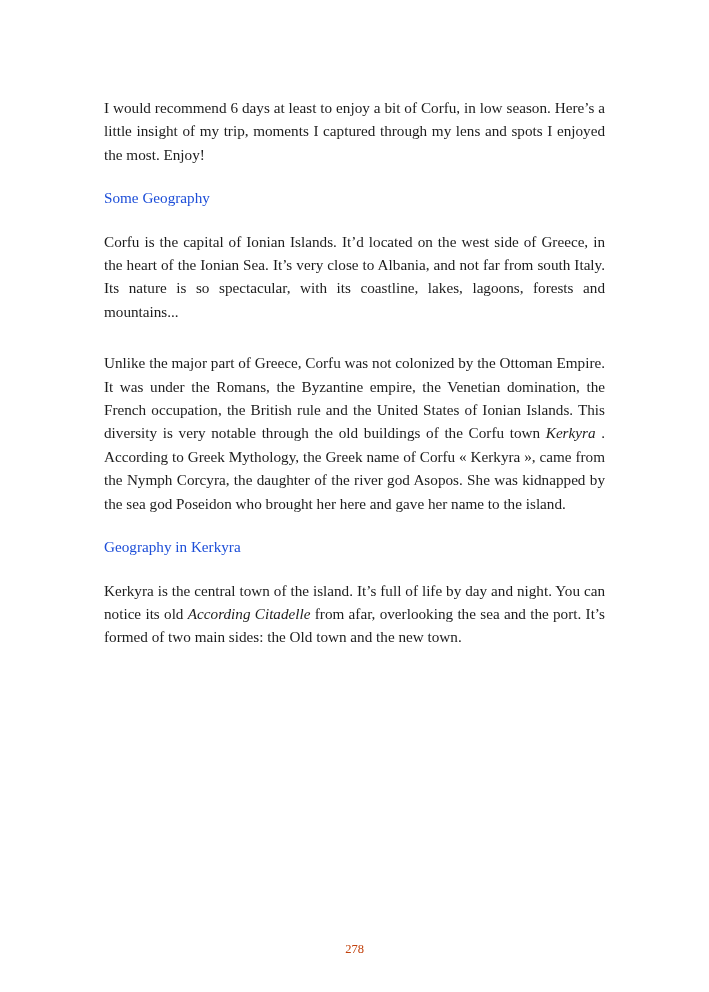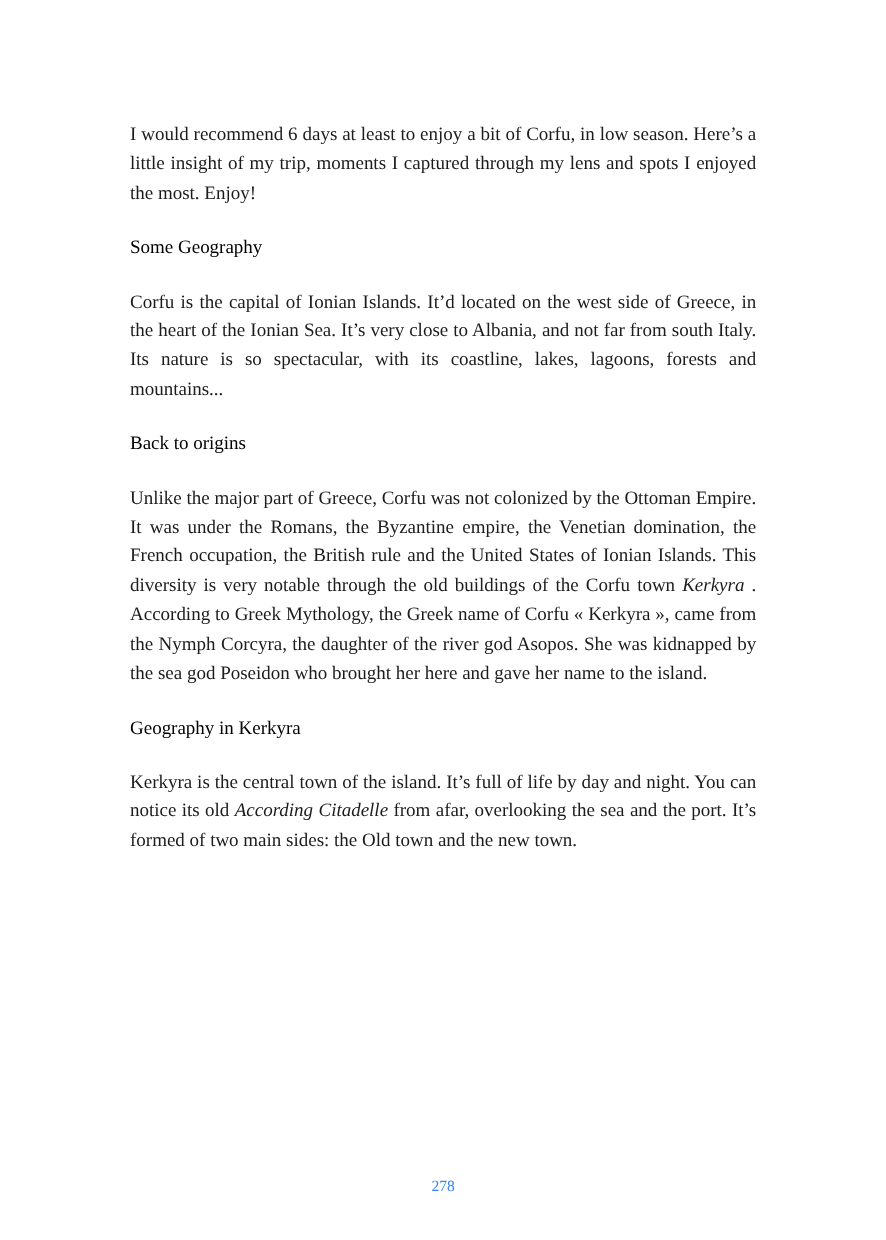--- a/index.html
+++ b/index.html
@@ -35,56 +35,55 @@
     color: #1c1c1c;
   }
   p.last-line-natural {
     text-align-last: left;
   }
   .heading {
     margin: 0 0 12px 0;
     font-size: 15.2px;
     line-height: 23.4px;
     text-align: left;
-    color: #000000;
+    color: #1d4ed8;
   }
   .spacer-sm { height: 8px; }
   .bolditalic {
     font-weight: normal;
     font-style: italic;
   }
   .page-number {
     position: absolute;
     left: 0;
     right: 0;
     top: 942px;
     text-align: center;
     font-size: 12.5px;
-    color: #3b82f6;
+    color: #c2410c;
   }
 </style>
 </head>
 <body>
 
 <div class="page">
   <div class="content">
 
     <p class="last-line-natural">I would recommend 6 days at least to enjoy a bit of Corfu, in low season. Here’s a little insight of my trip, moments I captured through my lens and spots I enjoyed the most. Enjoy!</p>
 
     <div class="spacer-sm"></div>
 
     <div class="heading">Some Geography</div>
 
     <div class="spacer-sm"></div>
 
     <p class="last-line-natural">Corfu is the capital of Ionian Islands. It’d located on the west side of Greece, in the heart of the Ionian Sea. It’s very close to Albania, and not far from south Italy. Its nature is so spectacular, with its coastline, lakes, lagoons, forests and mountains...</p>
 
     <div class="spacer-sm"></div>
 
-    <div class="heading">Back to origins</div>
 
     <div class="spacer-sm"></div>
 
     <p class="last-line-natural"><span>Unlike the major part of Greece, Corfu was not colonized by the Ottoman Empire. It was under the Romans, the Byzantine empire, the Venetian domination, the French occupation, the British rule and the United States of Ionian Islands. This diversity is very notable through the old buildings of the Corfu town </span><span class="bolditalic">Kerkyra</span><span> . According to Greek Mythology, the Greek name of Corfu « Kerkyra », came from the Nymph Corcyra, the daughter of the river god Asopos. She was kidnapped by the sea god Poseidon who brought her here and gave her name to the island.</span></p>
 
     <div class="spacer-sm"></div>
 
     <div class="heading">Geography in Kerkyra</div>
 
     <div class="spacer-sm"></div>

